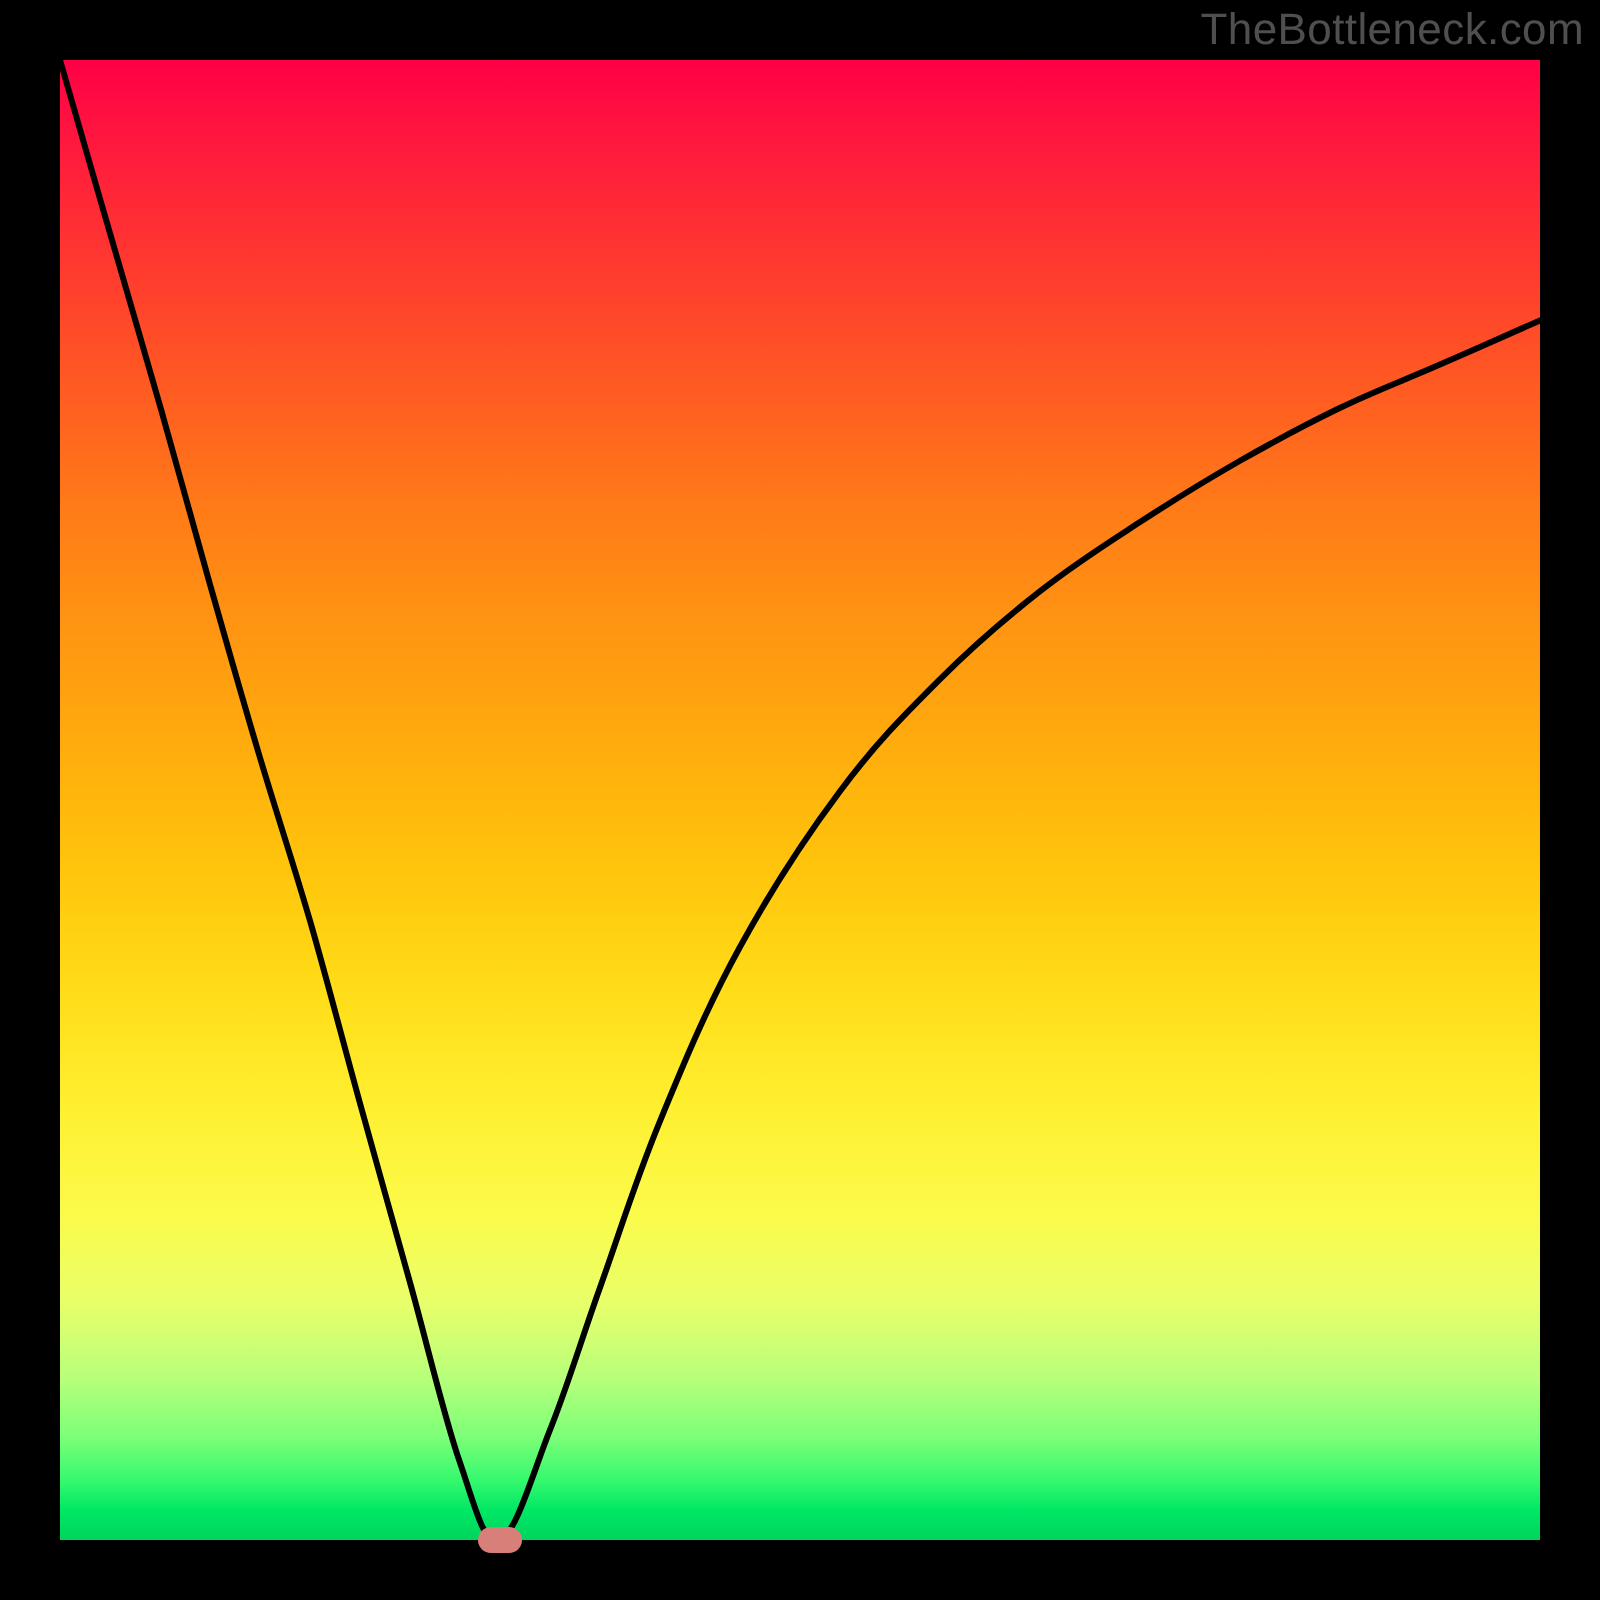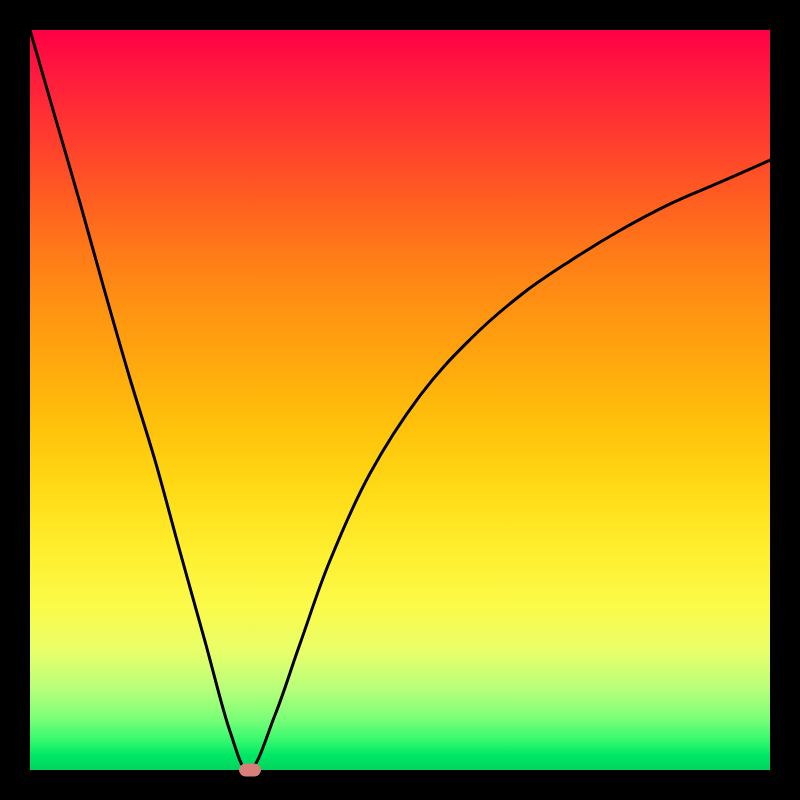--- a/index.html
+++ b/index.html
@@ -66,19 +66,20 @@
     height: 13px;
     border-radius: 8px;
     background: #d97f7a;
     transform: translate(-50%, -50%);
   }
 </style>
 </head>
 <body>
 
 <div class="frame">
+  <div class="watermark">TheBottleneck.com</div>
   <div class="plot-area">
     <svg class="curve" viewBox="0 0 740 740" preserveAspectRatio="none">
       <path fill="none" stroke="#000000" stroke-width="3" stroke-linecap="round" d="M 0.0 0.0 C 4.5 15.7, 16.1 56.0, 25.2 87.3 C 34.2 118.6, 41.4 142.6, 50.3 173.9 C 59.2 205.2, 65.8 229.8, 74.7 261.2 C 83.7 292.7, 90.8 318.0, 99.9 348.5 C 109.0 379.0, 116.0 399.4, 125.1 430.7 C 134.1 462.0, 141.3 490.2, 150.2 522.4 C 159.1 554.7, 165.7 577.7, 174.6 609.8 C 183.6 641.9, 191.7 677.3, 199.8 700.8 C 207.9 724.2, 211.7 742.8, 219.8 740.0 C 227.9 737.2, 235.9 708.0, 244.9 685.2 C 254.0 662.5, 260.2 641.2, 270.1 613.5 C 280.0 585.8, 287.2 561.8, 299.7 531.3 C 312.2 500.8, 323.4 473.8, 339.7 444.0 C 355.9 414.2, 371.9 389.8, 390.0 365.6 C 408.1 341.3, 422.3 327.3, 440.3 309.3 C 458.3 291.3, 471.9 279.8, 489.9 265.7 C 507.9 251.5, 522.2 242.6, 540.2 230.9 C 558.2 219.2, 571.8 210.8, 589.8 200.5 C 607.8 190.3, 622.1 182.6, 640.1 173.9 C 658.1 165.2, 671.7 160.3, 689.7 152.4 C 707.7 144.6, 730.9 134.2, 740.0 130.2" id="curve-path"></path>
     </svg>
     <div class="marker" id="min-marker" style="left: 219.78px; top: 740px; background: rgb(217, 127, 122);"></div>
   </div>
 </div>
 
 </body></html>

